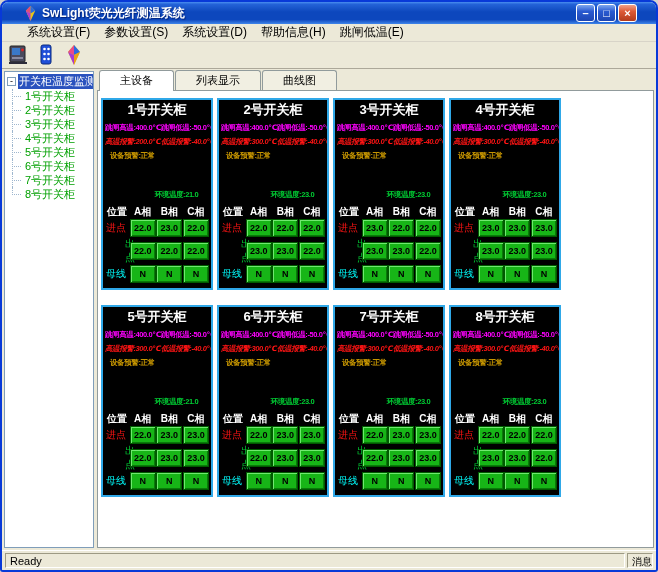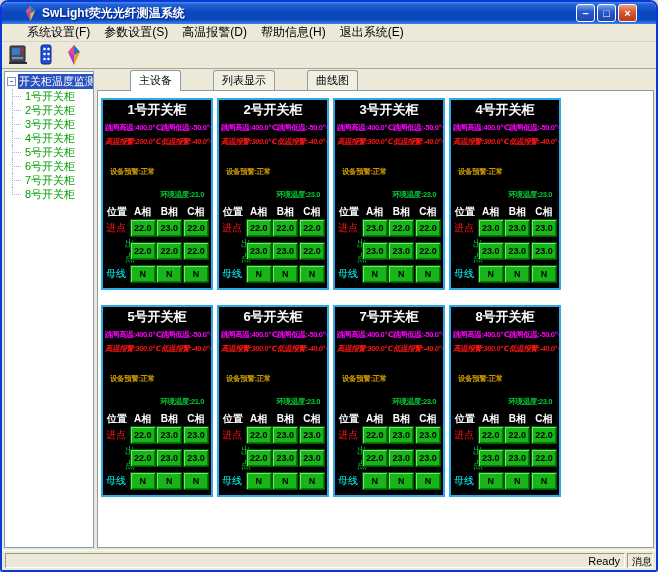--- a/index.html
+++ b/index.html
@@ -33,52 +33,52 @@
               font-size:9px; line-height:7px; text-align:center; margin-right:2px; flex:0 0 auto; }
   .tree-root-label { background:#2a52be; color:#fff; padding:0 1px; white-space:nowrap; }
   .tree-children { margin-left:5px; }
   .tree-item { position:relative; padding-left:13px; color:#00a000; line-height:14px; white-space:nowrap; }
   .tree-item::before { content:''; position:absolute; left:0; top:0; height:100%; border-left:1px dotted #9eb6ce; }
   .tree-item:last-child::before { height:8px; }
   .tree-item::after { content:''; position:absolute; left:0; top:7px; width:9px; border-top:1px dotted #9eb6ce; }
   
   .tabarea { flex:1; display:flex; flex-direction:column; min-width:0; }
   .tabstrip { height:19px; flex:0 0 19px; display:flex; align-items:flex-end; padding-left:2px; }
-  .tab { font-size:11px; padding:2px 8px 2px; background:#f1efe2; border:1px solid #919b9c;
-         border-bottom:none; border-radius:3px 3px 0 0; margin-right:1px; color:#000; position:relative;margin-left:31px; }
+  .tab { font-size:11px; padding:2px 20px 2px; background:#f1efe2; border:1px solid #919b9c;
+         border-bottom:none; border-radius:3px 3px 0 0; margin-right:1px; color:#000; position:relative; }
   .tab.active { background:#fff; z-index:3; margin-bottom:-1px; padding-bottom:3px; }
   .tabpage { flex:1; background:#fff; border:1px solid #919b9c; padding:7px 0 0 3px; overflow:hidden; }
   
   .grid { display:grid; grid-template-columns:repeat(4,112px); gap:15px 4px; }
   .panel { width:112px; height:192px; background:#000; border:2px solid #2fa8e8;
            display:flex; flex-direction:column; padding:1px 2px; overflow:hidden; }
   .cab-title { color:#fff; font-size:13px; font-weight:bold; text-align:center; line-height:18px; flex:0 0 18px; }
-  .pline { display:flex; justify-content:space-between; margin-top:4px; line-height:10px; white-space:nowrap; }
+  .pline { display:flex; justify-content:flex-start; margin-top:4px; line-height:10px; white-space:nowrap; }
   .pline.inner { padding:0 5px; }
   .param { font-size:7.5px; letter-spacing:-0.4px; font-weight:bold; white-space:nowrap; }
   .param.trip { color:#ff00ff; }
   .param.alarm { color:#ff1414;font-style:italic; }
-  .param.warn { color:#c69500;margin-top:16px; }
+  .param.warn { color:#c69500; }
   .param.env { color:#00cc33;margin-top:39px; }
   .tbl { display:grid; grid-template-columns:24px 26px 26px 26px; justify-content:space-between;
          align-items:center; margin-top:5px; }
   .th { color:#fff; font-size:10px; font-weight:bold; text-align:center; }
   .rowlab { font-size:10px; font-weight:normal; text-align:left; padding-left:1px; }
   .rowlab.in { color:#ff1414; }
   .rowlab.out { color:#00cc33;margin-left:19px; }
   .rowlab.bus { color:#00ffff; }
   .cell { display:block; height:18px; line-height:16px; text-align:center; font-size:9px; font-weight:bold;
           color:#000; background:#17b517; border:1px solid #005a00;
           box-shadow:inset 1px 1px 0 #6fe86f, inset -1px -1px 0 #0a7a0a; }
   
   .statusbar { height:20px; flex:0 0 20px; background:#ece9d8; display:flex; gap:2px; padding:2px 3px;
                border-top:1px solid #fff; font-size:11px; }
   .sb-cell { border:1px solid; border-color:#9d9a84 #fff #fff #9d9a84; padding:0 4px; line-height:15px;
              white-space:nowrap; overflow:hidden; }
-  .sb-left { flex:1;text-align:right; }
+  .sb-left { flex:1; }
   .sb-right { width:26px; font-size:10px; text-align:left; }
 </style>
 </head>
 <body>
 
 <div class="window">
 
   <div class="titlebar">
     <svg class="app-icon" viewBox="0 0 16 16">
       <polygon points="8,0 13,5 8,16 3,5" fill="#e8c51a"></polygon>
@@ -88,23 +88,23 @@
     </svg>
     <div class="title-text">SwLight荧光光纤测温系统</div>
     <div class="winbtn">–</div>
     <div class="winbtn">□</div>
     <div class="winbtn close">×</div>
   </div>
 
   <div class="menubar">
       <span class="menu-item">系统设置(F)</span>
       <span class="menu-item">参数设置(S)</span>
-      <span class="menu-item">高温报警(D)</span>
+      <span class="menu-item">系统设置(D)</span>
       <span class="menu-item">帮助信息(H)</span>
-      <span class="menu-item">退出系统(E)</span>
+      <span class="menu-item">跳闸低温(E)</span>
     </div>
 
   <div class="toolbar">
     <div class="toolbtn">
       <svg width="22" height="22" viewBox="0 0 22 22">
         <rect x="3" y="2" width="15" height="16" rx="1" fill="#4a4a5e" stroke="#222" stroke-width="1"></rect>
         <rect x="5" y="4" width="8" height="7" fill="#3a78c8"></rect>
         <circle cx="15.5" cy="6" r="1.4" fill="#e02020"></circle>
         <rect x="5" y="13" width="11" height="2" fill="#8a8aa0"></rect>
         <rect x="2" y="18" width="18" height="2" fill="#2c2c3a"></rect>

